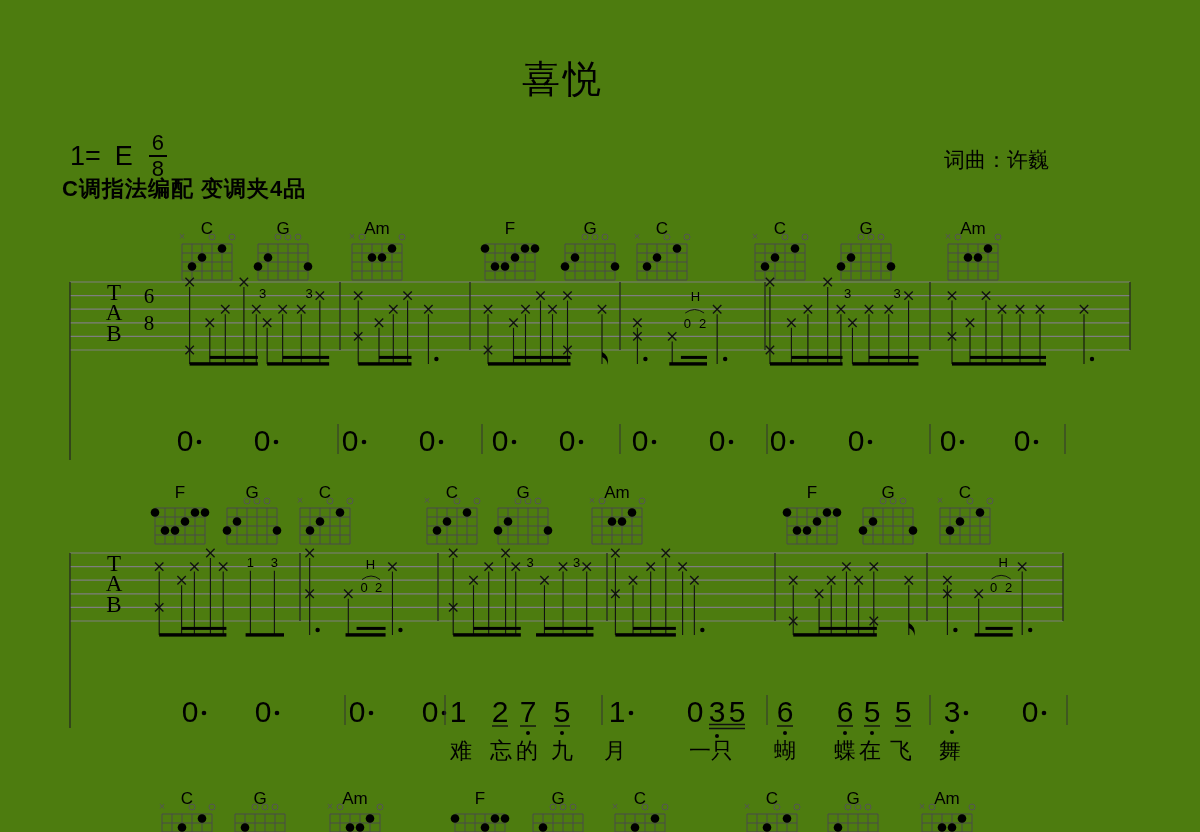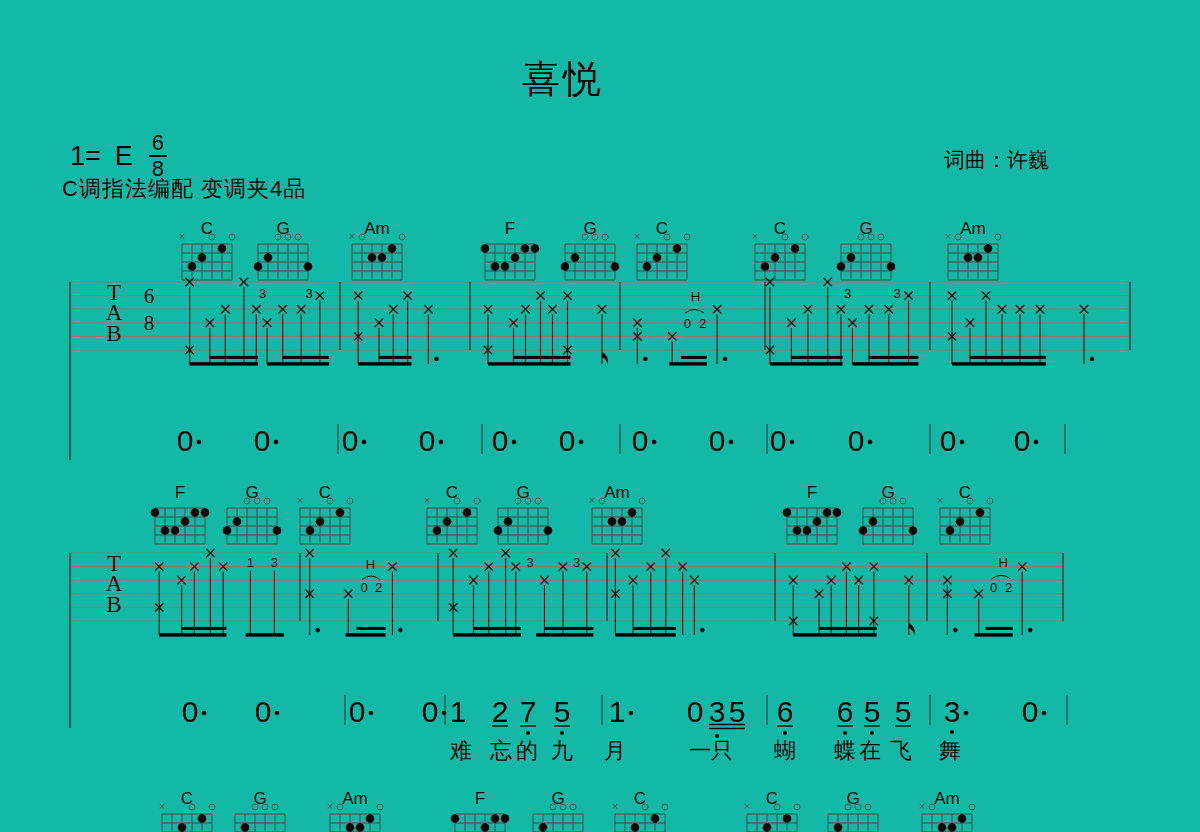--- a/index.html
+++ b/index.html
@@ -1,28 +1,28 @@
 <!DOCTYPE html>
 <html><head>
 <meta charset="utf-8">
 <style>
   html,body{margin:0;padding:0;background:#fff;}
   body{width:1200px;height:832px;overflow:hidden;position:relative;
        font-family:"Liberation Sans",sans-serif;color:#000;}
-  .page{position:absolute;inset:0;background:#14b8a6;}
+  .page{position:absolute;inset:0;background:#4d7c0f;}
   .title{position:absolute;left:563px;top:54px;transform:translateX(-50%);
          font-size:38px;letter-spacing:3px;white-space:nowrap;}
   .keysig{position:absolute;left:70px;top:132px;display:flex;align-items:center;
           font-size:27px;}
   .keysig .kE{margin-left:14px;}
   .frac{margin-left:16px;display:inline-flex;flex-direction:column;align-items:center;
         font-size:22px;line-height:1.0;}
   .frac .ftop{border-bottom:2px solid #000;padding:0 3px 1px;}
   .frac .fbot{padding-top:1px;}
-  .tuning{position:absolute;left:62px;top:174px;font-size:22px;letter-spacing:1px;}
+  .tuning{position:absolute;left:62px;top:174px;font-size:22px;letter-spacing:1px;font-weight:bold;}
   .credits{position:absolute;left:944px;top:147px;font-size:21px;line-height:25px;}
   #sheet{position:absolute;left:0;top:0;}
   .staffline{stroke:#7e7e7e;stroke-width:1.2;}
   .barline{stroke:#222;stroke-width:1.2;}
   .grid{stroke:#4a4a4a;stroke-width:1;}
   .cross{stroke:#111;stroke-width:1.35;fill:none;}
   .stem{stroke:#111;stroke-width:1.1;}
   .clef{font-family:"Liberation Serif",serif;font-size:23px;fill:#000;}
   .timesig{font-family:"Liberation Serif",serif;font-size:21px;fill:#000;}
   .fretnum{font-family:"Liberation Sans",sans-serif;font-size:13px;fill:#000;}

